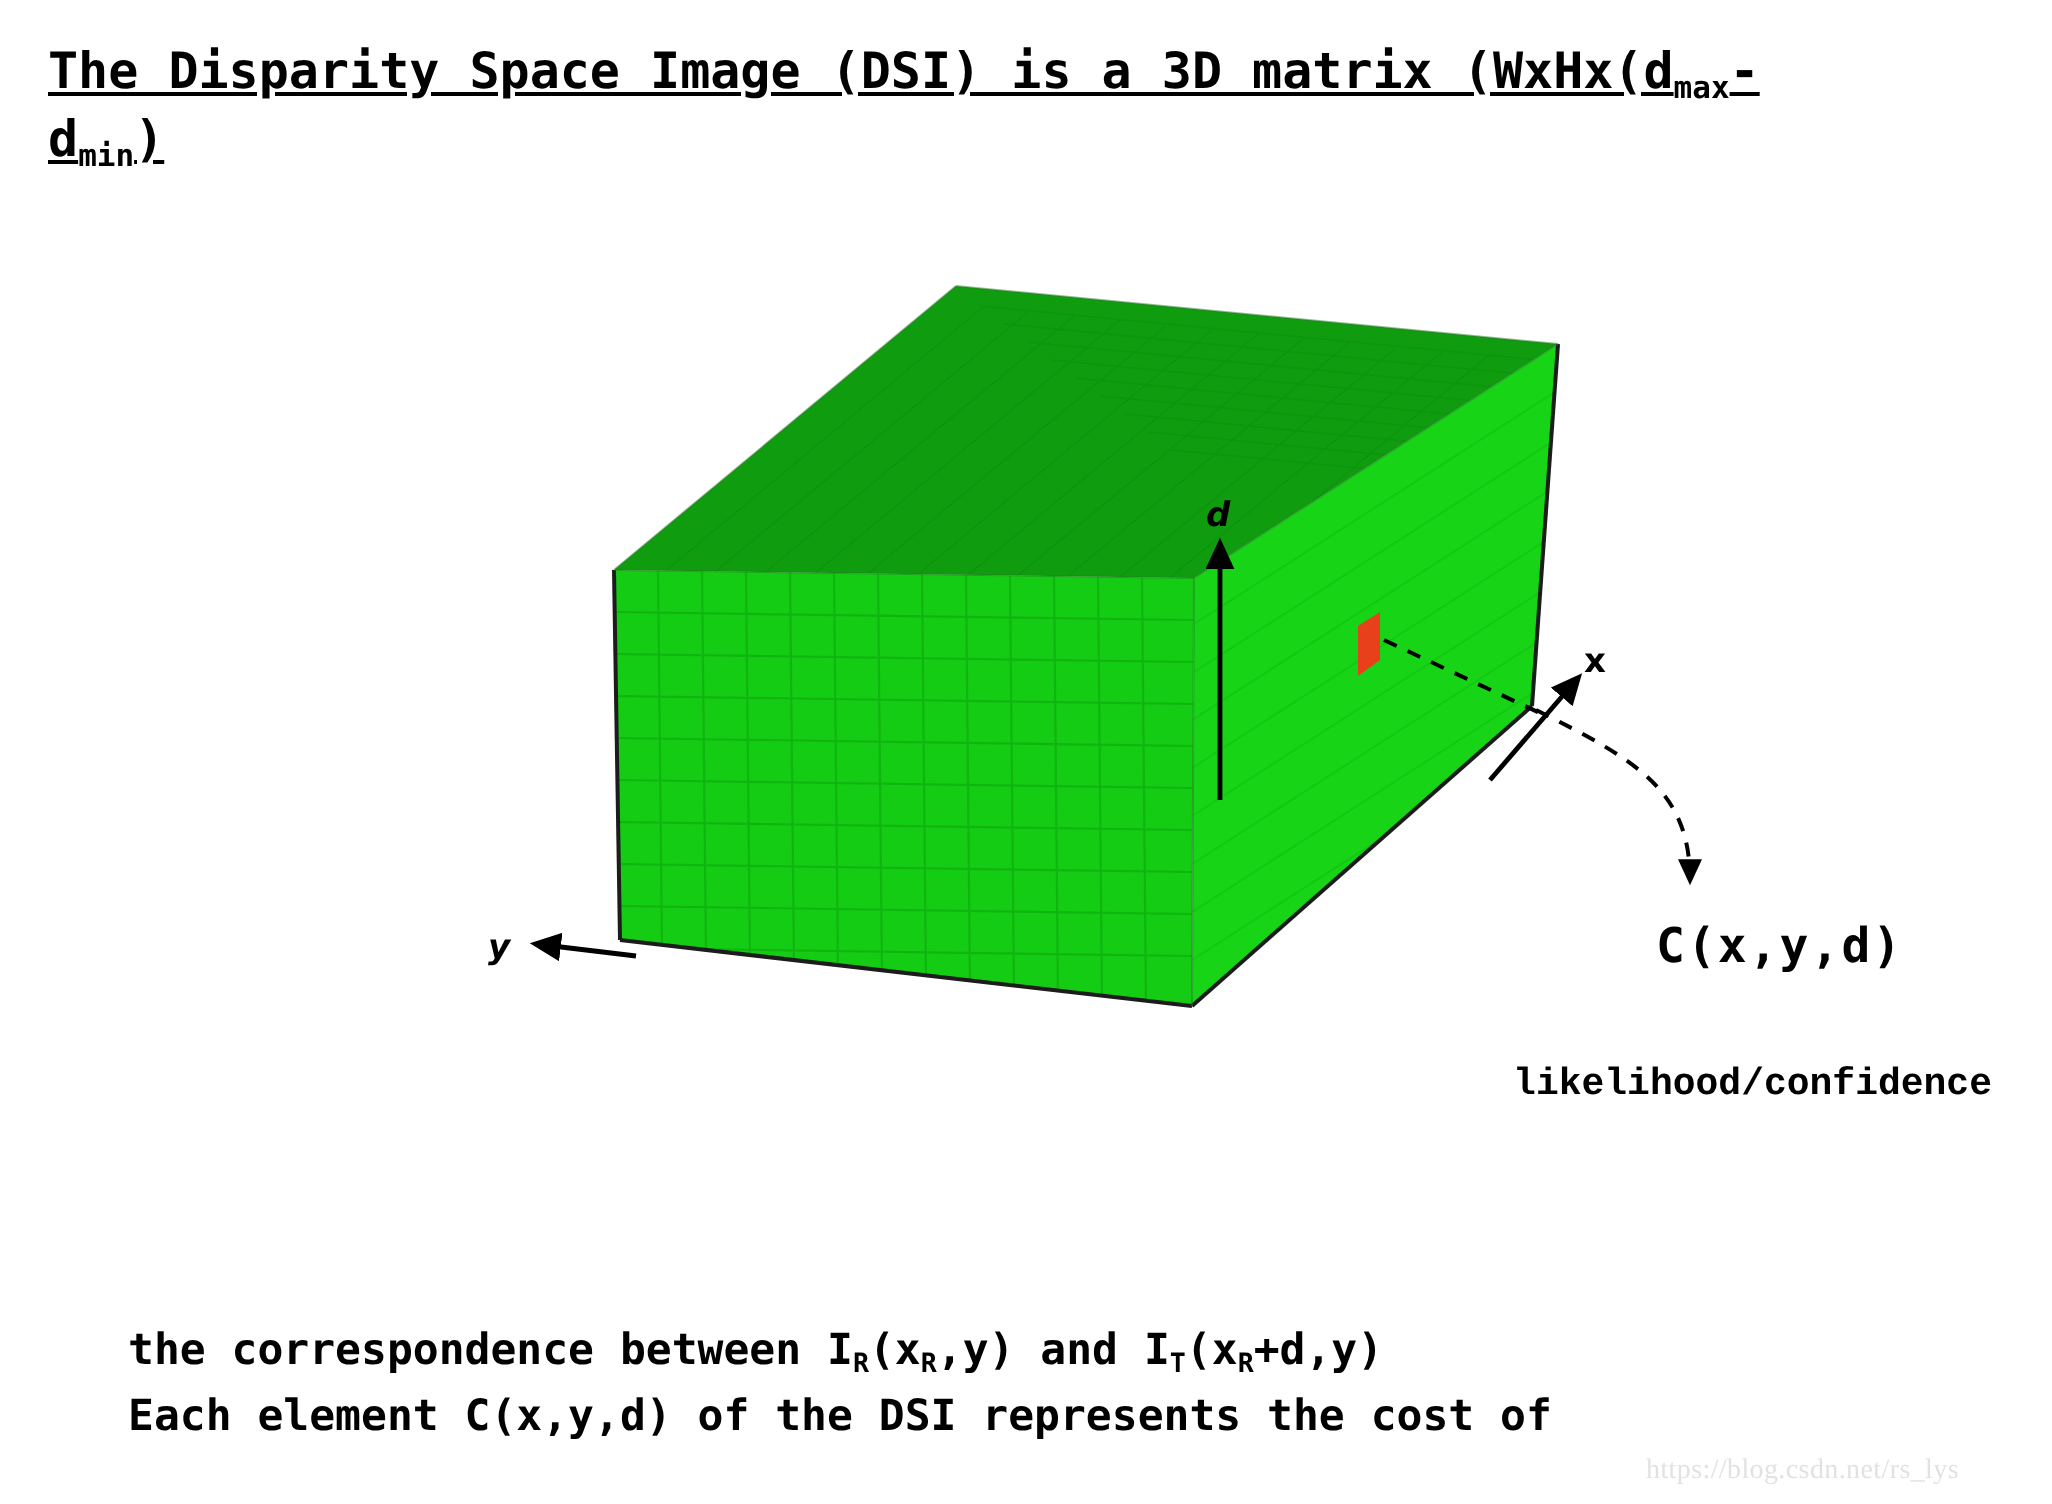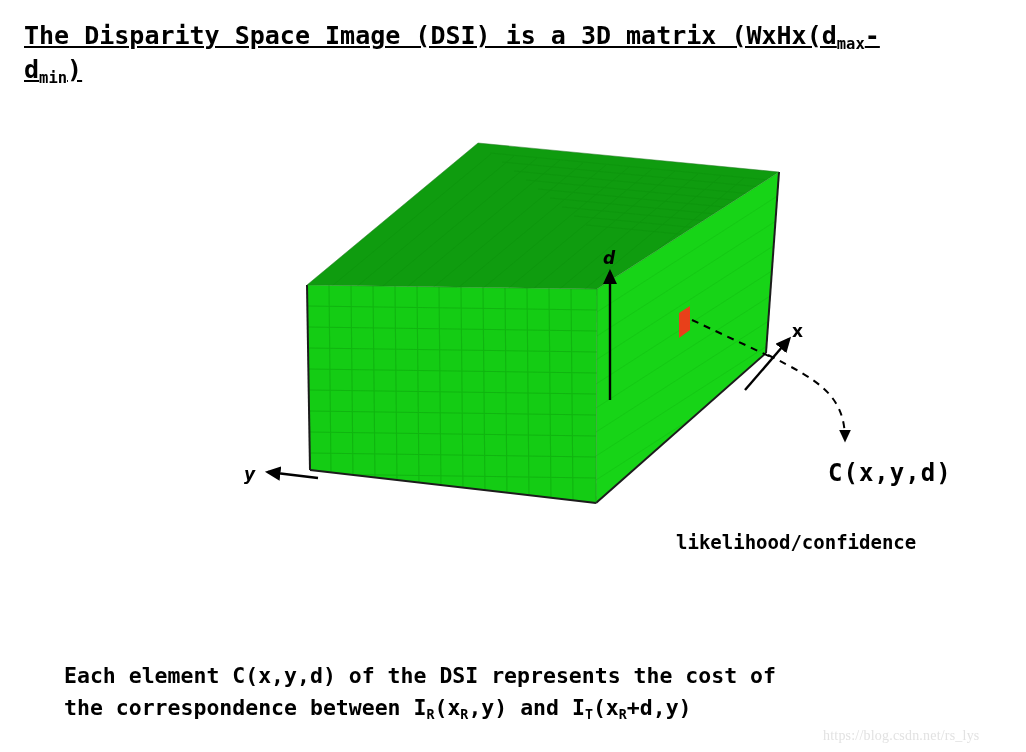--- a/index.html
+++ b/index.html
@@ -72,22 +72,23 @@
     letter-spacing: 1px;
     margin-left: 28px;
   }
   .callout-desc {
     position: absolute;
     left: 676px;
     top: 529px;
     font-size: 19px;
     font-weight: bold;
     line-height: 1.45;
-    text-align: left;
+    text-align: right;
     width: 320px;
+    font-family: Liberation Mono, monospace;
   }
 
   
   .axis-label {
     position: absolute;
     font-family: "DejaVu Sans", "Liberation Sans", sans-serif;
     font-size: 17px;
     font-weight: bold;
     font-style: italic;
     color: #000000;
@@ -248,21 +249,21 @@
   <div class="axis-label" id="axis-label-x">x</div>
   <div class="axis-label" id="axis-label-y">y</div>
 
   <div class="callout-formula">C(x,y,d)</div>
 
   <div class="callout-desc">
     <div>likelihood/confidence</div>
   </div>
 
   <div class="bottom-text">
-    <div>Each element C(x,y,d) of the DSI represents the cost of</div>
     <div>
       <span>the correspondence between I</span><sub>R</sub><span>(x</span><sub>R</sub><span>,y) and I</span><sub>T</sub><span>(x</span><sub>R</sub><span>+d,y)</span>
     </div>
+    <div>Each element C(x,y,d) of the DSI represents the cost of</div>
   </div>
 
   <div class="watermark">https://blog.csdn.net/rs_lys</div>
 
 </div>
 
 </body></html>

